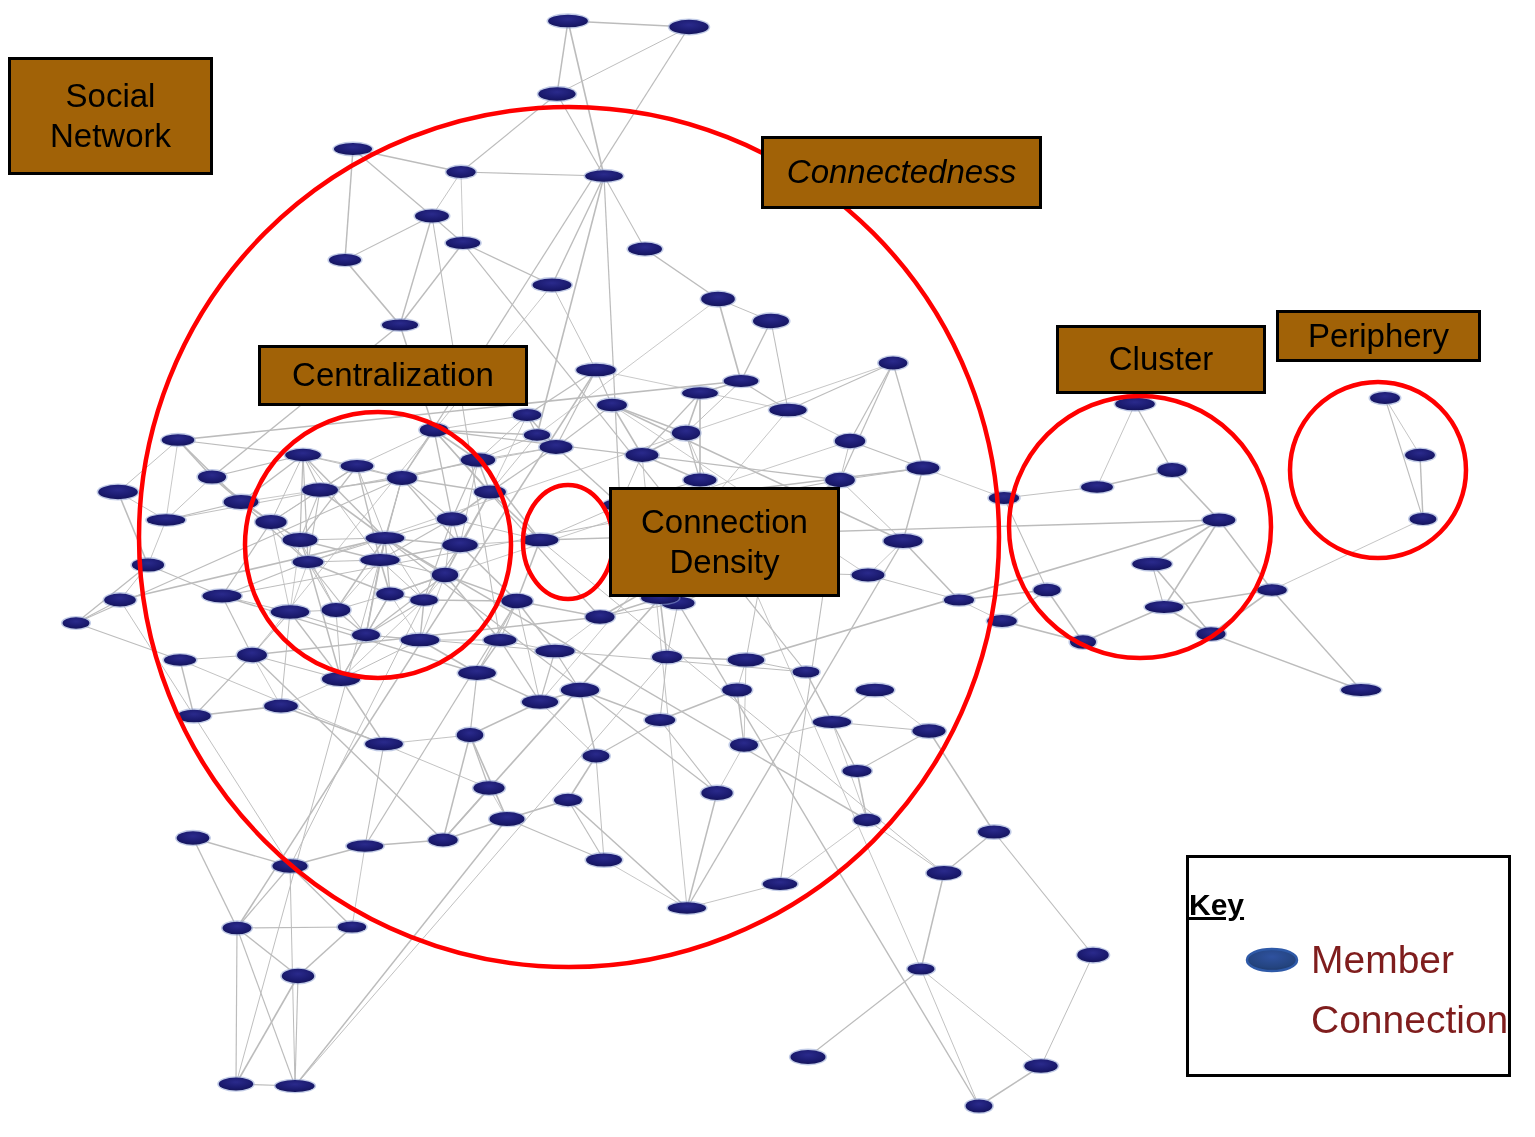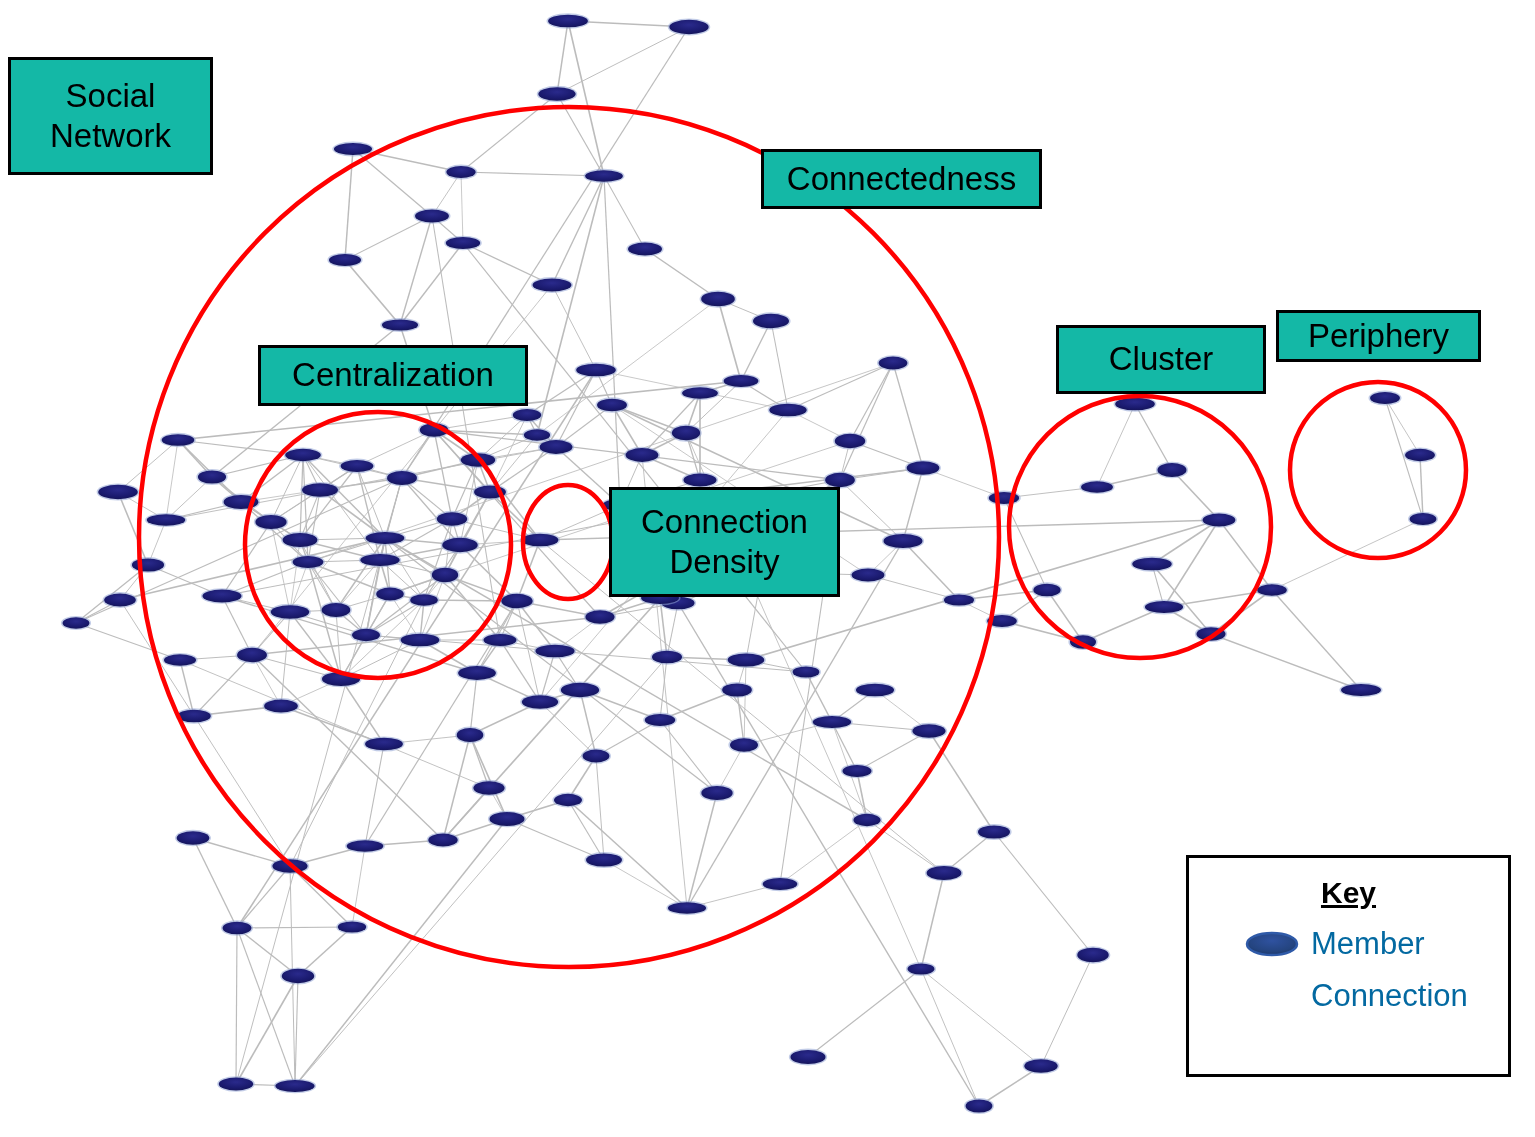--- a/index.html
+++ b/index.html
@@ -21,75 +21,75 @@
   #net-svg {
     position: absolute;
     left: 0;
     top: 0;
     width: 1535px;
     height: 1137px;
   }
   .callout {
     position: absolute;
     box-sizing: border-box;
-    background: #14b8a6;
+    background: #a16207;
     border: 3px solid #000000;
     color: #000000;
     display: flex;
     align-items: center;
     justify-content: center;
     text-align: center;
     line-height: 1.22;
     font-family: "Liberation Sans", sans-serif;
     z-index: 30;
     white-space: pre-line;
   }
   #callout-social-network { left: 8px;    top: 57px;  width: 205px; height: 118px; font-size: 33px; }
-  #callout-connectedness  { left: 761px;  top: 149px; width: 281px; height: 60px;  font-size: 33px; }
+  #callout-connectedness  { left: 761px;  top: 136px; width: 281px; height: 73px;  font-size: 33px; font-style: italic; }
   #callout-centralization { left: 258px;  top: 345px; width: 270px; height: 61px;  font-size: 33px; }
   #callout-connection-density { left: 609px; top: 487px; width: 231px; height: 110px; font-size: 33px; }
   #callout-cluster        { left: 1056px; top: 325px; width: 210px; height: 69px;  font-size: 33px; }
   #callout-periphery      { left: 1276px; top: 310px; width: 205px; height: 52px;  font-size: 33px; }
 
   #key-box {
     position: absolute;
     left: 1186px;
     top: 855px;
     width: 325px;
     height: 222px;
     box-sizing: border-box;
     background: #ffffff;
     border: 3px solid #000000;
     z-index: 30;
   }
   #key-title {
-    text-align: center;
+    text-align: left;
     font-size: 30px;
     font-weight: bold;
     text-decoration: underline;
-    margin-top: 18px;
+    margin-top: 30px;
     color: #000;
   }
   .key-row {
     display: flex;
     align-items: center;
     margin-top: 16px;
     padding-left: 52px;
   }
   .key-glyph {
     width: 62px;
     height: 34px;
     flex: 0 0 62px;
     display: flex;
     align-items: center;
     justify-content: center;
   }
   .key-label {
-    font-size: 31px;
-    color: #0369a1;
+    font-size: 39px;
+    color: #7f1d1d;
     margin-left: 8px;
     white-space: nowrap;
   }
 </style>
 </head>
 <body>
 
 <div id="stage">
 
   <svg id="net-svg" viewBox="0 0 1535 1137">

